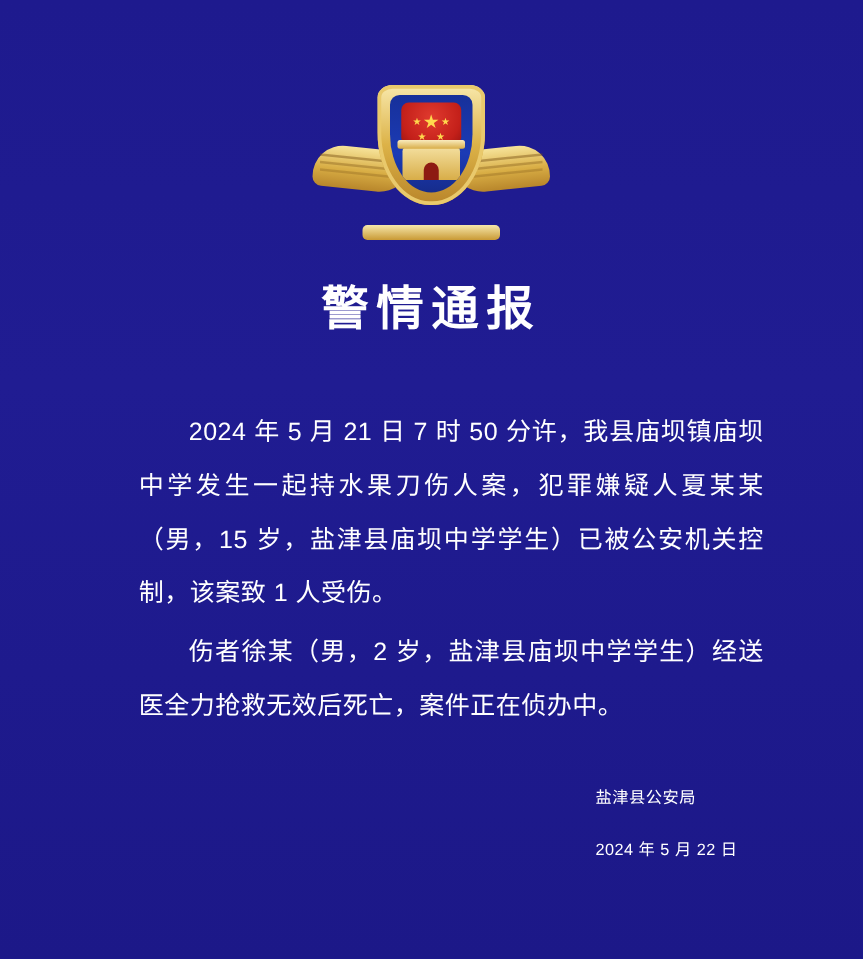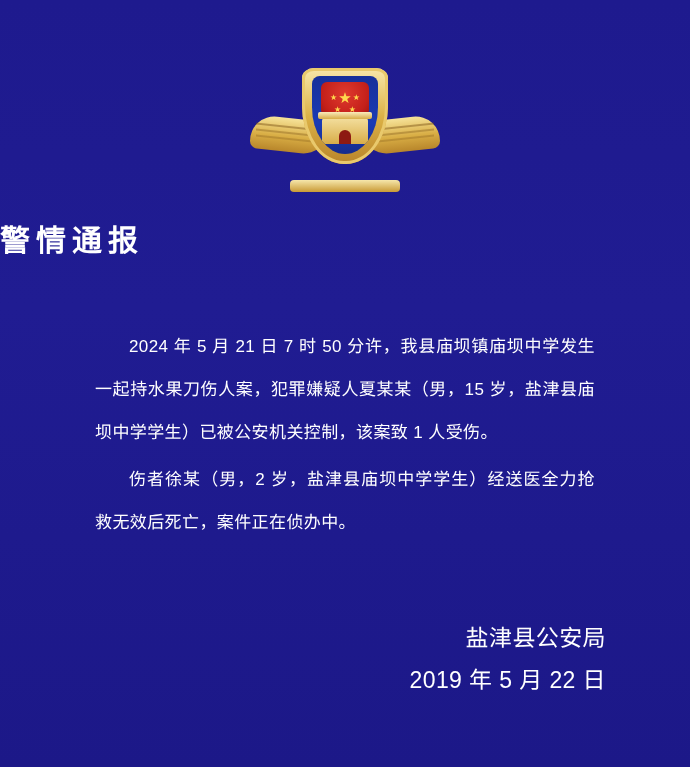--- a/index.html
+++ b/index.html
@@ -151,52 +151,53 @@
     background: linear-gradient(180deg, #f6e7ab 0%, #c99a35 100%);
     border-radius: 4px;
   }
 
   
   .title {
     position: absolute;
     top: 216px;
     left: 0;
     width: 100%;
-    font-size: 30px;
+    text-align: center;
+    font-size: 38px;
     font-weight: bold;
     letter-spacing: 6px;
     color: #ffffff;
     font-family: "Liberation Sans", "DejaVu Sans", sans-serif;
   }
 
   
   .body-text {
     position: absolute;
     top: 325px;
-    left: 95px;
+    left: 111px;
     width: 500px;
-    font-size: 17px;
+    font-size: 20px;
     line-height: 43px;
     color: #ffffff;
     letter-spacing: 0.4px;
   }
   .para {
     margin: 0 0 4px 0;
     text-indent: 2em;
     text-align: justify;
     text-justify: inter-ideograph;
   }
 
   
   .sign {
     position: absolute;
-    right: 84px;
+    right: 100px;
     top: 617px;
-    text-align: right;
-    font-size: 23px;
+    text-align: left;
+    font-size: 13px;
     line-height: 42px;
     letter-spacing: 0.4px;
   }
 </style>
 </head>
 <body>
 
 <div class="page">
 
   <div class="emblem-wrap">
@@ -221,16 +222,16 @@
 
   <div class="title">警情通报</div>
 
   <div class="body-text">
     <p class="para">2024 年 5 月 21 日 7 时 50 分许，我县庙坝镇庙坝中学发生一起持水果刀伤人案，犯罪嫌疑人夏某某（男，15 岁，盐津县庙坝中学学生）已被公安机关控制，该案致 1 人受伤。</p>
     <p class="para">伤者徐某（男，2 岁，盐津县庙坝中学学生）经送医全力抢救无效后死亡，案件正在侦办中。</p>
   </div>
 
   <div class="sign">
     <div>盐津县公安局</div>
-    <div>2019 年 5 月 22 日</div>
+    <div>2024 年 5 月 22 日</div>
   </div>
 
 </div>
 
 </body></html>

